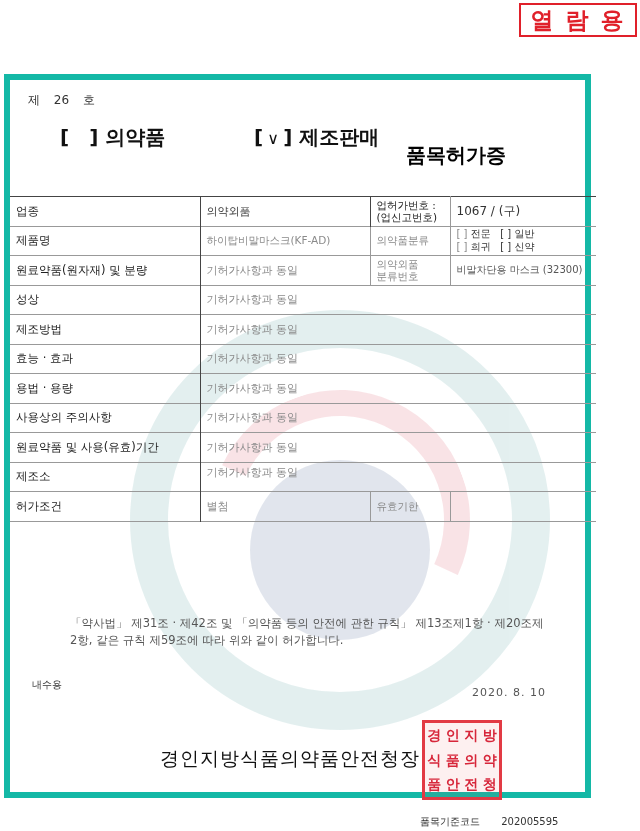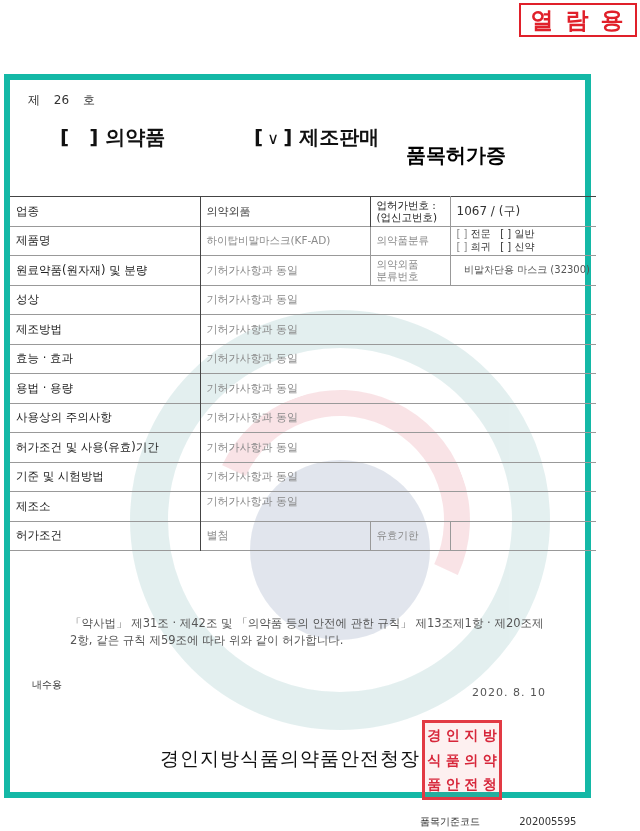--- a/index.html
+++ b/index.html
@@ -69,21 +69,21 @@
   .issuer { position: absolute; left: 150px; top: 666px; font-size: 19px; color: #111; letter-spacing: 1px; }
 
   .seal {
     position: absolute; left: 412px; top: 640px; width: 80px; height: 80px;
     border: 3px solid #e23a44; background: rgba(230,60,70,.08);
     display: grid; grid-template-columns: repeat(4, 1fr); grid-template-rows: repeat(3, 1fr);
     color: #d7263a; font-size: 14px; font-weight: bold; text-align: center; line-height: 24px;
   }
 
   .footer-code { position: absolute; left: 420px; top: 815px; font-size: 10px; color: #333; }
-  .footer-code span + span { margin-left: 36px; }
+  .footer-code span + span { margin-left: 18px; }
 </style>
 </head>
 <body>
 
 <div class="stamp-tag">
   <span>열 람 용</span>
 </div>
 
 <div class="doc">
 
@@ -134,21 +134,21 @@
           &nbsp;&nbsp;<span>[   ]</span>
           <span>신약</span>
         </div>
       </td>
     </tr>
     <tr>
       <td class="lbl">원료약품(원자재) 및 분량</td>
       <td class="val">기허가사항과 동일</td>
       <td class="sub" style="white-space:pre-line;">의약외품
 분류번호</td>
-      <td class="small" style="color:#555;text-align:right;">비말차단용 마스크 (32300)</td>
+      <td class="small" style="color:#555;">비말차단용 마스크 (32300)</td>
     </tr>
     <tr>
           <td class="lbl">성상</td>
           <td class="val" colspan="3">기허가사항과 동일</td>
         </tr>
     <tr>
           <td class="lbl">제조방법</td>
           <td class="val" colspan="3">기허가사항과 동일</td>
         </tr>
     <tr>
@@ -157,25 +157,21 @@
         </tr>
     <tr>
           <td class="lbl">용법 · 용량</td>
           <td class="val" colspan="3">기허가사항과 동일</td>
         </tr>
     <tr>
           <td class="lbl">사용상의 주의사항</td>
           <td class="val" colspan="3">기허가사항과 동일</td>
         </tr>
     <tr>
-          <td class="lbl">허가조건 및 사용(유효)기간</td>
-          <td class="val" colspan="3">기허가사항과 동일</td>
-        </tr>
-    <tr>
-          <td class="lbl">기준 및 시험방법</td>
+          <td class="lbl">원료약품 및 사용(유효)기간</td>
           <td class="val" colspan="3">기허가사항과 동일</td>
         </tr>
     <tr>
           <td class="lbl">제조소</td>
           <td class="val" colspan="3" style="vertical-align:top; padding-top:2px;">기허가사항과 동일</td>
         </tr>
     <tr style="border-bottom:1px solid #999;">
       <td class="lbl">허가조건</td>
       <td class="val">별첨</td>
       <td class="sub">유효기한</td>

